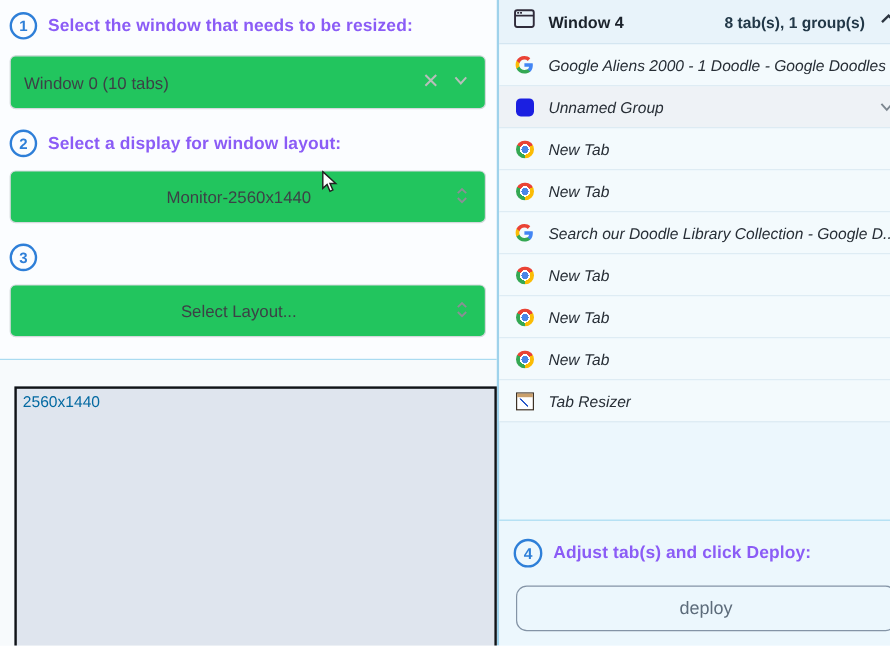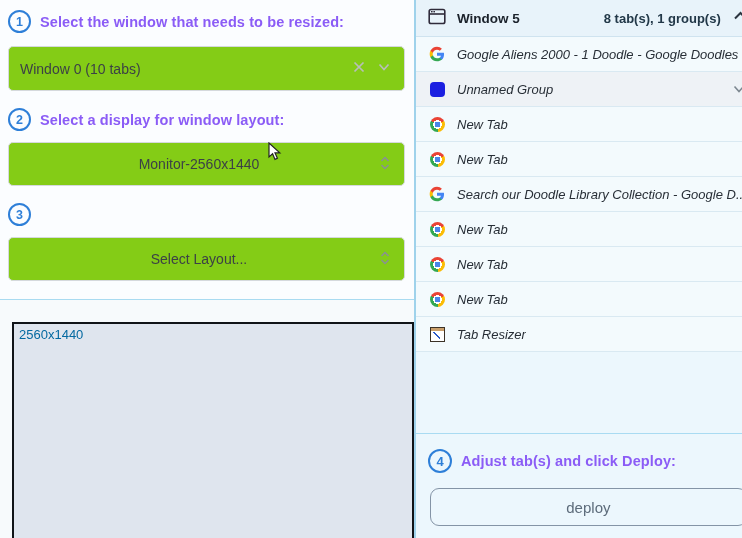--- a/index.html
+++ b/index.html
@@ -17,21 +17,21 @@
   .step-row{display:flex;align-items:center;gap:9px;}
   .step-circle{
     width:23px;height:23px;border:2px solid #2e7fd8;border-radius:50%;
     color:#2e7fd8;font-size:12.5px;font-weight:600;
     display:grid;place-items:center;box-sizing:border-box;flex:0 0 auto;
   }
   .step-label{font-weight:700;font-size:14.5px;color:#8b5cf6;letter-spacing:.1px;}
   .mt1{margin-top:2px;}
   .mt2{margin-top:17px;}
   .combo{
-    margin-top:13px;height:45px;background:#84cc16;border:1px solid #d5d9dd;border-radius:5px;
+    margin-top:13px;height:45px;background:#22c55e;border:1px solid #d5d9dd;border-radius:5px;
     display:flex;align-items:center;padding:0 12px 0 11px;box-sizing:border-box;
     font-size:14px;color:#3c4146;
   }
   .combo .grow{flex:1;}
   .combo2{height:44px;margin-top:11px;text-align:center;}
   .combo .icons{display:flex;align-items:center;gap:9px;}
 
   
   .preview{flex:1;background:#f7fafc;padding:22px 0 0 12px;}
   .monitor{
@@ -155,21 +155,21 @@
   <aside class="panel">
     <div class="panel-header">
       <span>
         <svg width="18" height="17" viewBox="0 0 18 17">
             <rect x="1.2" y="1.5" width="15.6" height="14" rx="1.8" fill="none" stroke="#2f2b3a" stroke-width="1.6"></rect>
             <line x1="1.2" y1="6" x2="16.8" y2="6" stroke="#2f2b3a" stroke-width="1.6"></line>
             <rect x="3" y="3" width="1.6" height="1.4" fill="#2f2b3a"></rect>
             <rect x="5.4" y="3" width="1.6" height="1.4" fill="#2f2b3a"></rect>
           </svg>
       </span>
-      <span class="panel-title">Window 5</span>
+      <span class="panel-title">Window 4</span>
       <span class="panel-summary">8 tab(s), 1 group(s)</span>
       <span>
         <svg width="17" height="16" viewBox="0 0 17 16">
             <path d="M3 10.5 L8.5 5 L14 10.5" stroke="#2c3540" stroke-width="2" fill="none"></path>
           </svg>
       </span>
     </div>
 
     <div style="display:contents"><div class="row">
         <span class="row-icon">

